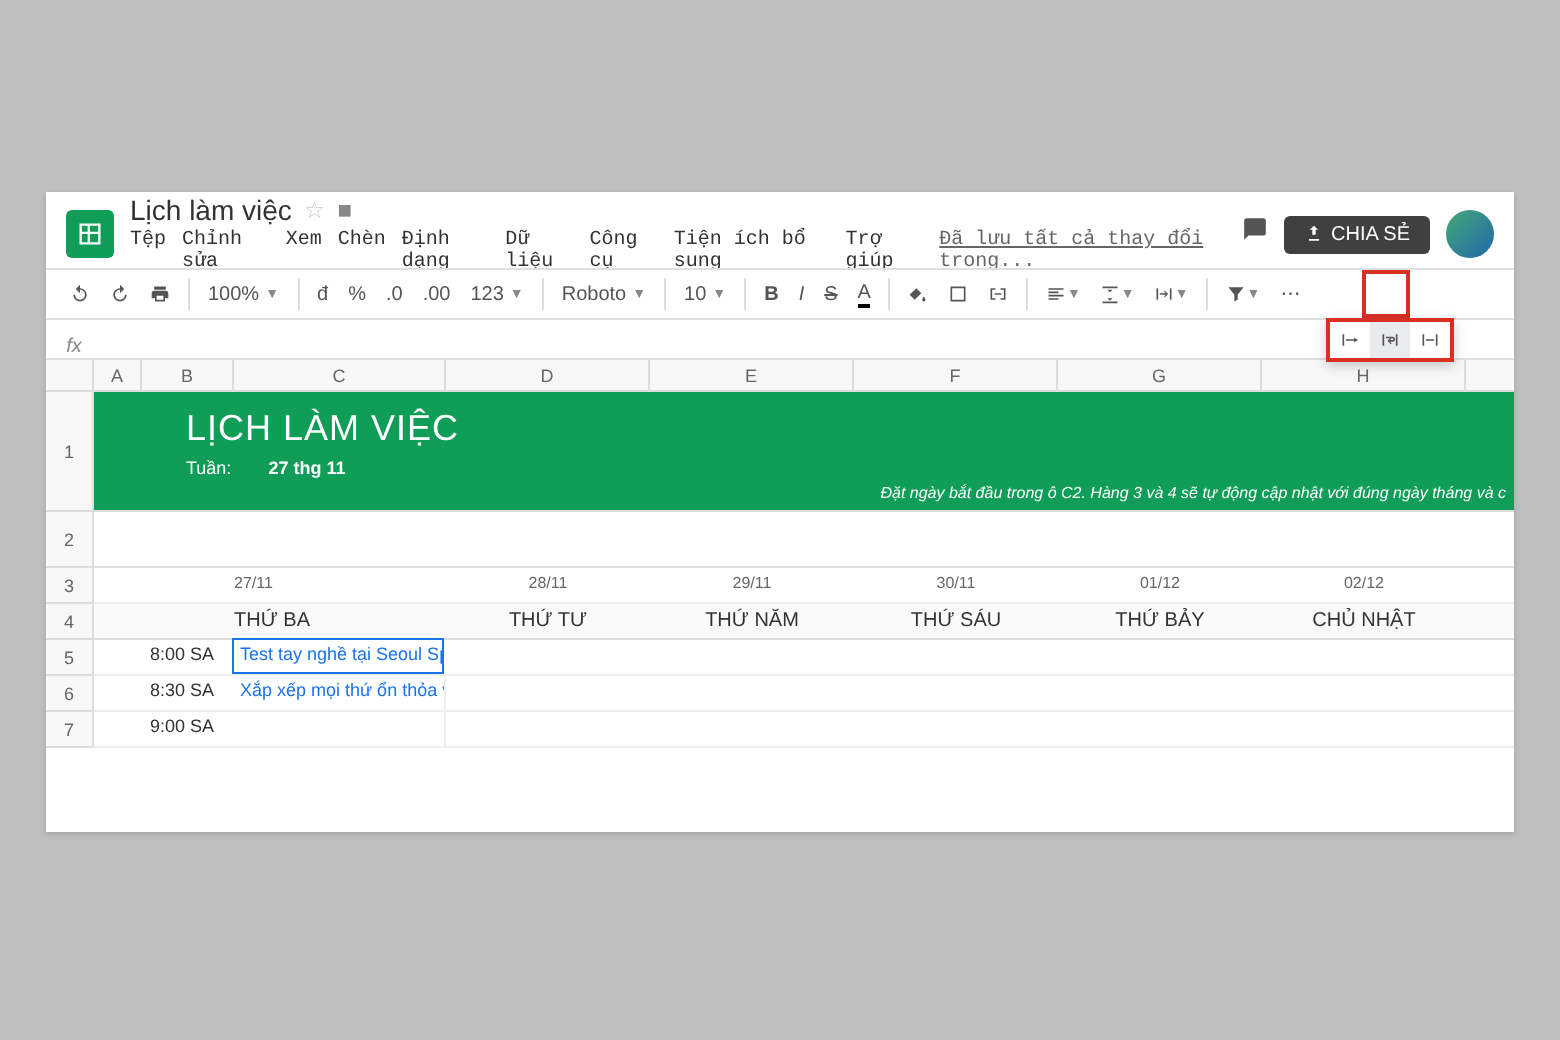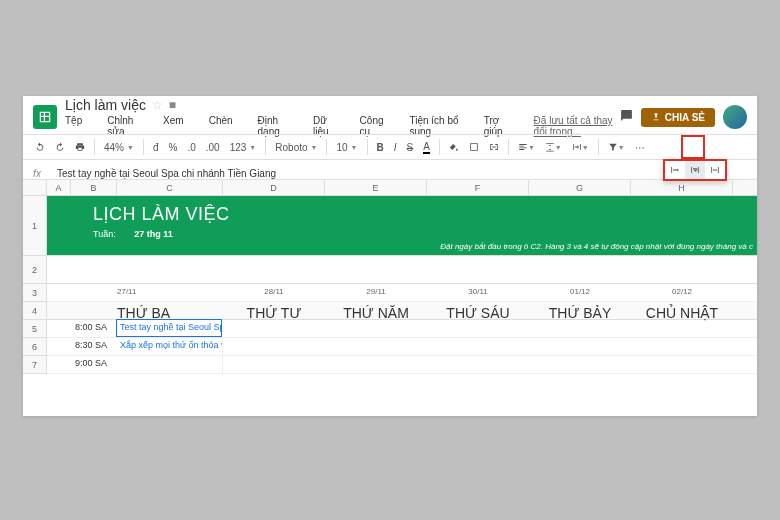--- a/index.html
+++ b/index.html
@@ -6,26 +6,26 @@
   body { background: #bfbfbf; width: 780px; height: 520px; font-family: Arial, sans-serif; overflow: hidden; }
   .window { position: absolute; left: 23px; top: 96px; width: 734px; height: 320px; background: #fff; box-shadow: 0 1px 3px rgba(0,0,0,0.15); }
   
   .titlebar { display: flex; align-items: center; padding: 6px 10px 2px 10px; height: 38px; }
   .logo { width: 24px; height: 24px; background: #0f9d58; border-radius: 3px; display: flex; align-items: center; justify-content: center; margin-right: 8px; }
   .logo svg { fill: #fff; }
   .title-area { flex: 1; }
   .doc-title { font-size: 14px; color: #333; display: flex; align-items: center; gap: 6px; }
   .star { color: #ccc; font-size: 12px; }
   .folder { color: #888; font-size: 12px; }
-  .menubar { display: flex; gap: 25px; font-size: 10px; color: #333; margin-top: 2px; }
+  .menubar { display: flex; gap: 8px; font-size: 10px; color: #333; margin-top: 2px; font-family: Liberation Mono, monospace; }
   .menubar span { cursor: pointer; }
   .saved-msg { font-size: 10px; color: #666; text-decoration: underline; }
   .right-header { display: flex; align-items: center; gap: 8px; }
   .comment-icon { color: #888; }
-  .share-btn { background: #a16207; color: #fff; border-radius: 3px; padding: 4px 10px; font-size: 10px; font-weight: bold; display: flex; align-items: center; gap: 4px; cursor: pointer; }
+  .share-btn { background: #404040; color: #fff; border-radius: 3px; padding: 4px 10px; font-size: 10px; font-weight: normal; display: flex; align-items: center; gap: 4px; cursor: pointer; }
   .avatar { width: 24px; height: 24px; border-radius: 50%; background: linear-gradient(135deg, #4a7, #26a); }
   
   .toolbar { display: flex; align-items: center; padding: 3px 8px; border-bottom: 1px solid #e0e0e0; border-top: 1px solid #e0e0e0; height: 26px; gap: 2px; font-size: 10px; color: #555; position: relative; }
   .tb-btn { padding: 3px 4px; cursor: pointer; display: flex; align-items: center; border-radius: 2px; }
   .tb-sep { width: 1px; height: 16px; background: #ddd; margin: 0 3px; }
   .tb-dropdown { display: flex; align-items: center; gap: 3px; padding: 2px 4px; cursor: pointer; }
   .caret { font-size: 7px; color: #888; }
   
   .wrap-highlight { position: absolute; right: 52px; top: 0px; width: 24px; height: 24px; border: 2px solid #d93025; z-index: 5; }
   .wrap-dropdown { position: absolute; right: 30px; top: 24px; width: 64px; height: 22px; border: 2px solid #d93025; background: #fff; display: flex; z-index: 5; box-shadow: 0 2px 6px rgba(0,0,0,0.2); }
@@ -55,21 +55,21 @@
   
   .banner { background: #0f9d58; color: #fff; height: 60px; border-bottom: 1px solid #ddd; padding: 8px 0 0 46px; position: relative; }
   .banner-title { font-size: 18px; font-weight: 300; letter-spacing: 0.5px; }
   .banner-sub { font-size: 9px; margin-top: 4px; }
   .banner-sub b { font-weight: bold; margin-left: 16px; }
   .banner-note { position: absolute; right: 4px; bottom: 4px; font-size: 8px; font-style: italic; }
   
   .row2 { height: 28px; border-bottom: 1px solid #ddd; }
   
   .row-dates { height: 18px; border-bottom: 1px solid #eee; display: flex; font-size: 8px; color: #666; }
-  .row-days { height: 18px; border-bottom: 1px solid #ddd; display: flex; font-size: 14px; color: #333; background: #fafafa; }
+  .row-days { height: 18px; border-bottom: 1px solid #ddd; display: flex; font-size: 10px; color: #333; background: #fafafa; }
   .cell-B { width: 46px; }
   .cell-C { width: 106px; text-align: left; padding-top: 3px; }
   .cell-d { width: 102px; text-align: center; padding-top: 3px; }
   
   .data-row { height: 18px; border-bottom: 1px solid #eee; display: flex; font-size: 9px; }
   .time-cell { width: 46px; text-align: right; padding-right: 10px; padding-top: 2px; color: #333; }
   .task-cell { width: 106px; padding: 2px 3px; color: #1a73e8; overflow: hidden; white-space: nowrap; border-right: 1px solid #eee; }
   .task-selected { border: 1.5px solid #1a73e8; margin: -1px 0 0 -1px; }
   .filler { width: 24px; }
   
@@ -133,21 +133,21 @@
           <path d="M12 5V1l5 5-5 5V7c-3.3 0-6 2.7-6 6s2.7 6 6 6 6-2.7 6-6h2c0 4.4-3.6 8-8 8s-8-3.6-8-8 3.6-8 8-8z"></path>
         </svg>
       </div>
     <div class="tb-btn">
         <svg class="ic-sm" viewBox="0 0 24 24">
           <path d="M19 8H5c-1.7 0-3 1.3-3 3v6h4v4h12v-4h4v-6c0-1.7-1.3-3-3-3zm-3 11H8v-5h8v5zm3-16H5v4h14V3z"></path>
         </svg>
       </div>
     <div class="tb-sep"></div>
     <div class="tb-dropdown">
-        <span>44%</span>
+        <span>100%</span>
         <span class="caret">▼</span>
       </div>
     <div class="tb-sep"></div>
     <div class="tb-btn">đ</div>
     <div class="tb-btn">%</div>
     <div class="tb-btn">.0</div>
     <div class="tb-btn">.00</div>
     <div class="tb-dropdown">123<span class="caret">▼</span></div>
     <div class="tb-sep"></div>
     <div class="tb-dropdown">
@@ -231,21 +231,20 @@
       <div class="wrap-opt">
           <svg class="ic-sm" viewBox="0 0 24 24">
             <path d="M3 5v14h2V5H3zm16 0v14h2V5h-2zM7 11h10v2H7v-2z"></path>
           </svg>
         </div>
     </div>
   </div>
 
   <div class="fx-row">
     <div class="fx-label">fx</div>
-    <div class="fx-val">Test tay nghề tại Seoul Spa chi nhánh Tiền Giang</div>
   </div>
 
   <div class="grid-area">
     <div class="col-headers">
       <div class="rownum-spacer"></div>
       <div class="col-h col-A">A</div>
       <div class="col-h col-B">B</div>
       <div class="col-h col-C">C</div>
       <div class="col-h col-def">D</div>
       <div class="col-h col-def">E</div>

